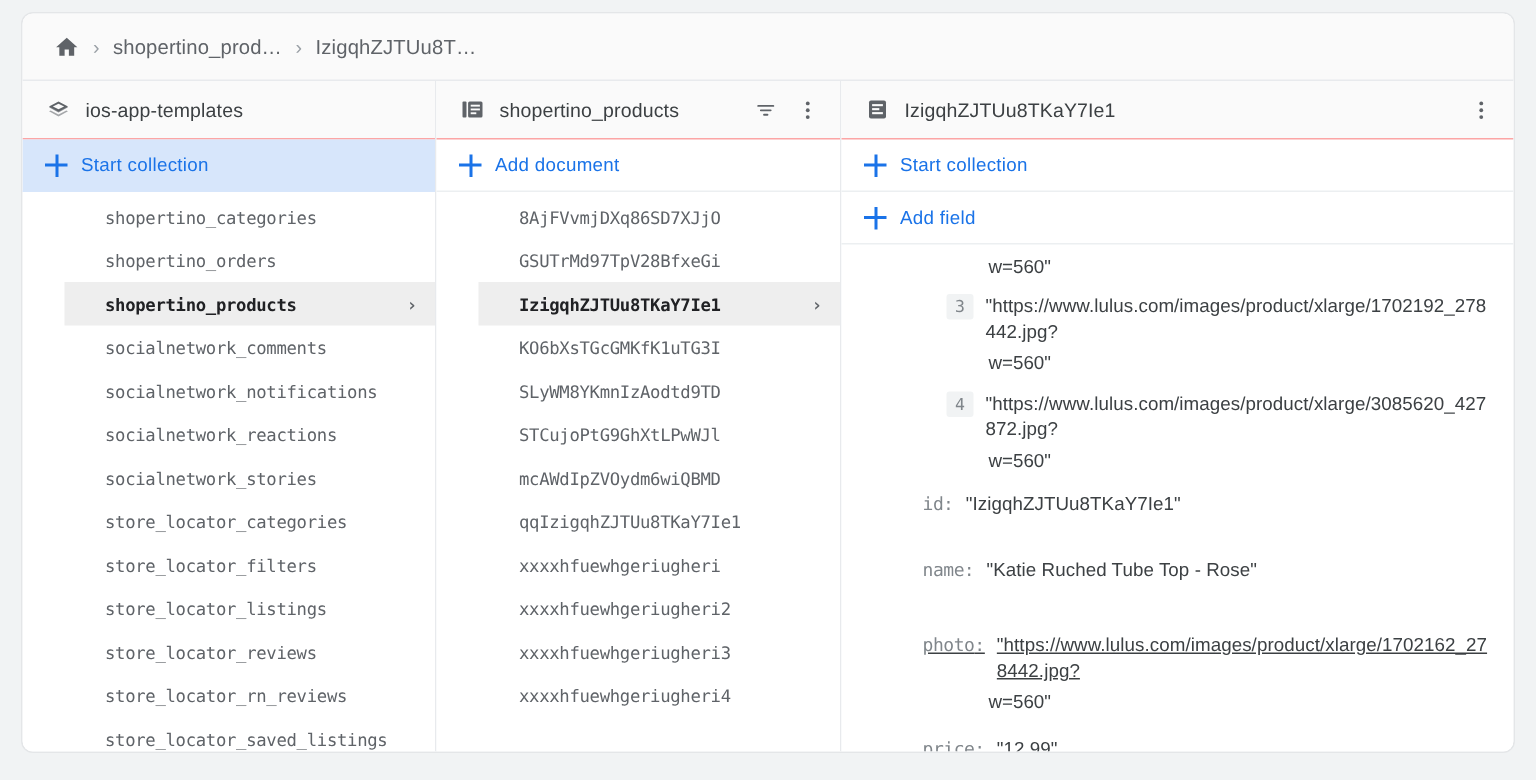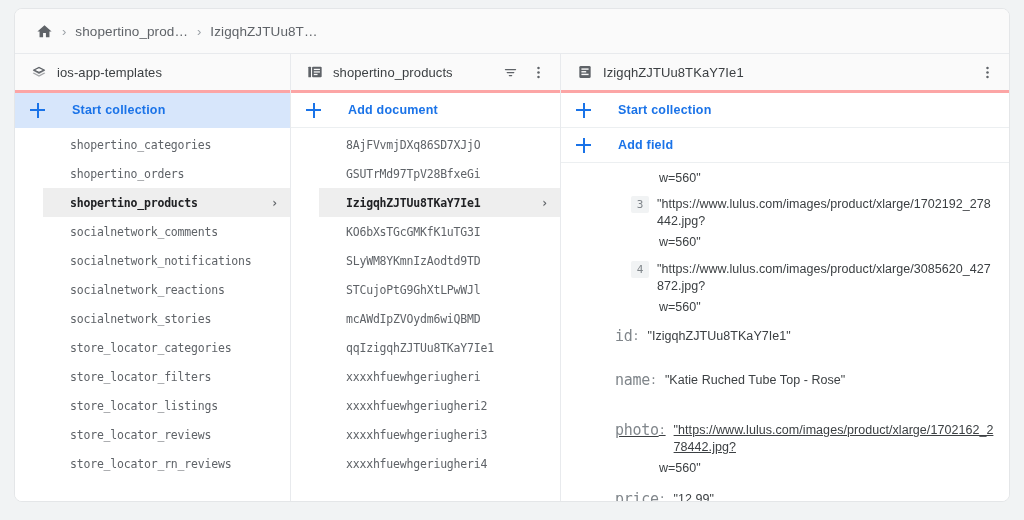--- a/index.html
+++ b/index.html
@@ -88,21 +88,21 @@
   .col-fields      { flex: 1 1 auto; }
 
   
   .col-head {
     height: 39px;
     flex: 0 0 39px;
     display: flex;
     align-items: center;
     padding: 0 12px 0 15px;
     background: #fafafa;
-    border-bottom: 3px solid #fca5a5;
+    border-bottom: 1px solid #fca5a5;
     gap: 10px;
   }
   .col-head .head-icon {
     flex: 0 0 auto;
     display: inline-flex;
     align-items: center;
     justify-content: center;
     width: 17px;
     height: 17px;
     color: #5f6368;
@@ -132,24 +132,24 @@
     border-radius: 50%;
   }
 
   
   .action-row {
     height: 35px;
     flex: 0 0 35px;
     display: flex;
     align-items: center;
     padding-left: 15px;
-    gap: 27px;
+    gap: 9px;
     color: #1a73e8;
     font-size: 12.5px;
-    font-weight: bold;
+    font-weight: normal;
     letter-spacing: 0.2px;
     border-bottom: 1px solid #eceff1;
   }
   .action-row.highlight { background: #d7e6fb; border-bottom-color: #d7e6fb; }
   .action-row .plus {
     flex: 0 0 auto;
     width: 15px;
     height: 15px;
     position: relative;
   }
@@ -219,21 +219,21 @@
     font-size: 9px;
     line-height: 17px;
     text-align: center;
     user-select: none;
   }
   .twisty.empty { visibility: hidden; }
 
   .fkey {
     flex: 0 0 auto;
     font-family: "DejaVu Sans Mono", "Liberation Mono", monospace;
-    font-size: 15px;
+    font-size: 12px;
     color: #80868b;
     letter-spacing: -0.3px;
     white-space: nowrap;
   }
   .fcolon { color: #80868b; font-family: "DejaVu Sans Mono","Liberation Mono", monospace; font-size: 11.5px; }
 
   .fval {
     flex: 1 1 auto;
     font-size: 12.5px;
     color: #3c4043;
@@ -348,20 +348,24 @@
             <div class="list-item">
               <span class="li-label">store_locator_listings</span>
               <span class="li-chevron">›</span>
             </div>
             <div class="list-item">
               <span class="li-label">store_locator_reviews</span>
               <span class="li-chevron">›</span>
             </div>
             <div class="list-item">
               <span class="li-label">store_locator_rn_reviews</span>
+              <span class="li-chevron">›</span>
+            </div>
+            <div class="list-item">
+              <span class="li-label">store_locator_saved_listings</span>
               <span class="li-chevron">›</span>
             </div>
           </div>
       </div>
 
       <div class="col col-documents">
         <div class="col-head">
           <span class="head-icon">
             <svg width="16" height="16" viewBox="0 0 24 24" fill="currentColor" aria-hidden="true">
               <rect x="2" y="4" width="4" height="16" rx="1"></rect>

